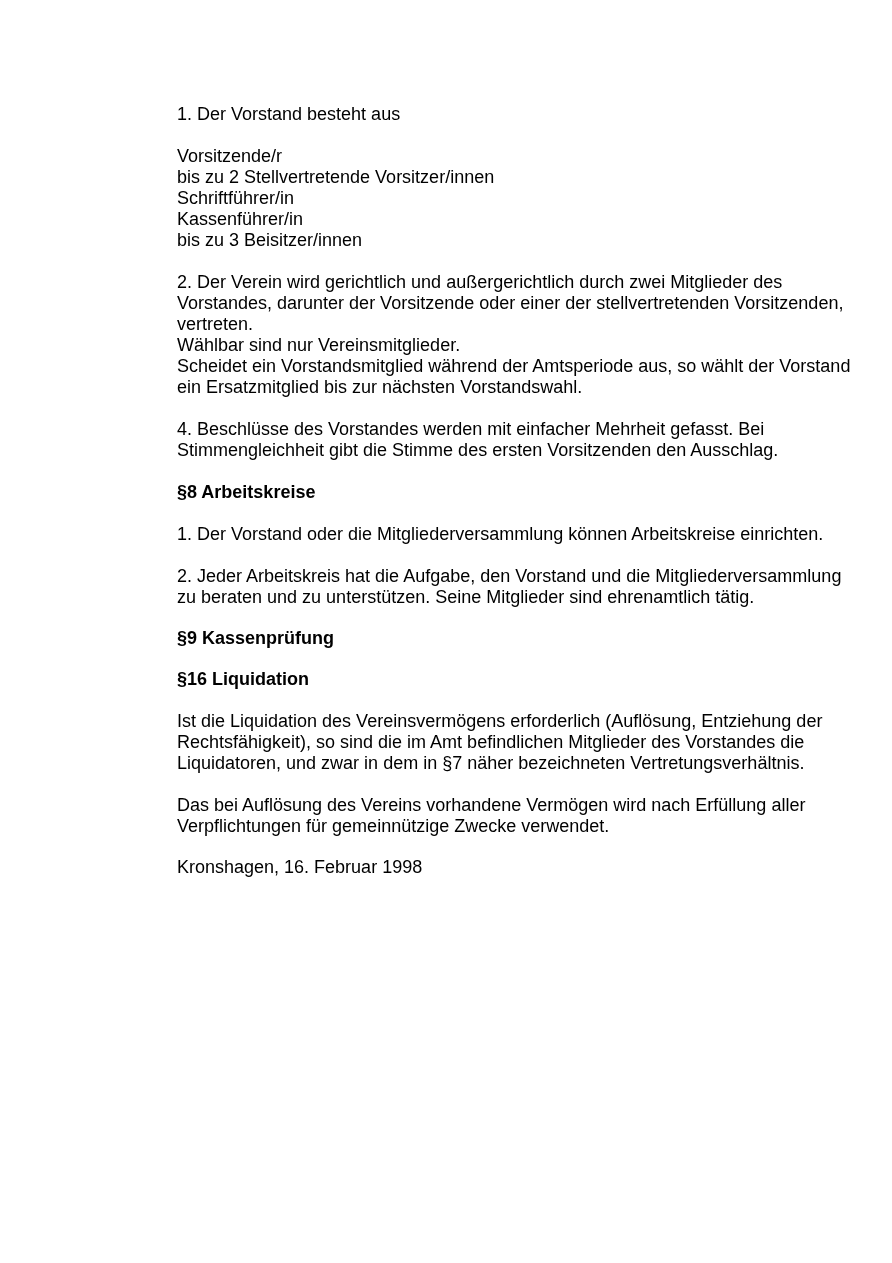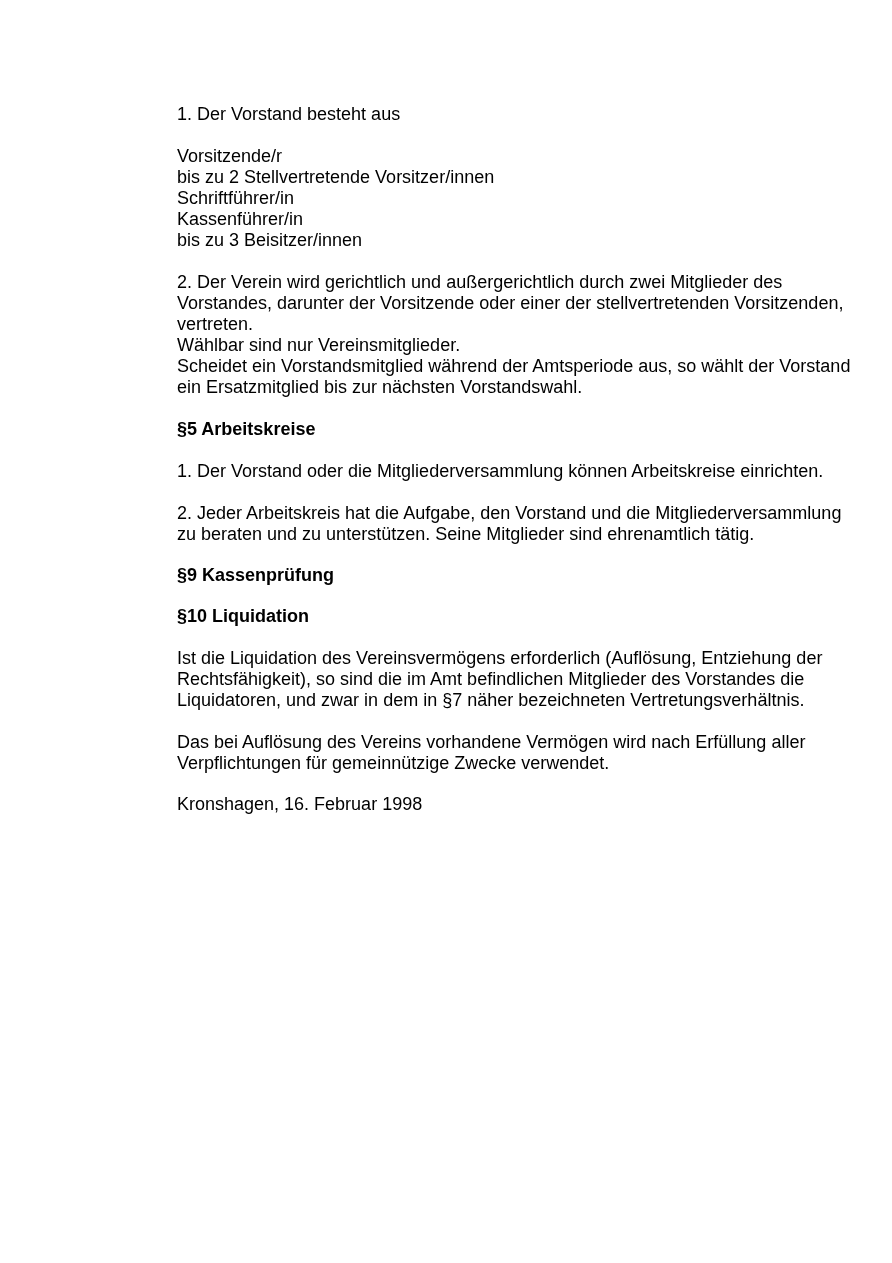--- a/index.html
+++ b/index.html
@@ -49,26 +49,28 @@
 bis zu 2 Stellvertretende Vorsitzer/innen
 Schriftführer/in
 Kassenführer/in
 bis zu 3 Beisitzer/innen</div>
     <div class="block">2. Der Verein wird gerichtlich und außergerichtlich durch zwei Mitglieder des
 Vorstandes, darunter der Vorsitzende oder einer der stellvertretenden Vorsitzenden,
 vertreten.
 Wählbar sind nur Vereinsmitglieder.
 Scheidet ein Vorstandsmitglied während der Amtsperiode aus, so wählt der Vorstand
 ein Ersatzmitglied bis zur nächsten Vorstandswahl.</div>
-    <div class="block h">§5 Arbeitskreise</div>
+    <div class="block">4. Beschlüsse des Vorstandes werden mit einfacher Mehrheit gefasst. Bei
+Stimmengleichheit gibt die Stimme des ersten Vorsitzenden den Ausschlag.</div>
+    <div class="block h">§8 Arbeitskreise</div>
     <div class="block">1. Der Vorstand oder die Mitgliederversammlung können Arbeitskreise einrichten.</div>
     <div class="block">2. Jeder Arbeitskreis hat die Aufgabe, den Vorstand und die Mitgliederversammlung
 zu beraten und zu unterstützen. Seine Mitglieder sind ehrenamtlich tätig.</div>
     <div class="block h g2">§9 Kassenprüfung</div>
-    <div class="block h g2">§10 Liquidation</div>
+    <div class="block h g2">§16 Liquidation</div>
     <div class="block">Ist die Liquidation des Vereinsvermögens erforderlich (Auflösung, Entziehung der
 Rechtsfähigkeit), so sind die im Amt befindlichen Mitglieder des Vorstandes die
 Liquidatoren, und zwar in dem in §7 näher bezeichneten Vertretungsverhältnis.</div>
     <div class="block">Das bei Auflösung des Vereins vorhandene Vermögen wird nach Erfüllung aller
 Verpflichtungen für gemeinnützige Zwecke verwendet.</div>
     <div class="block g2">Kronshagen, 16. Februar 1998</div>
   </div>
 </div>
 
 </body></html>

